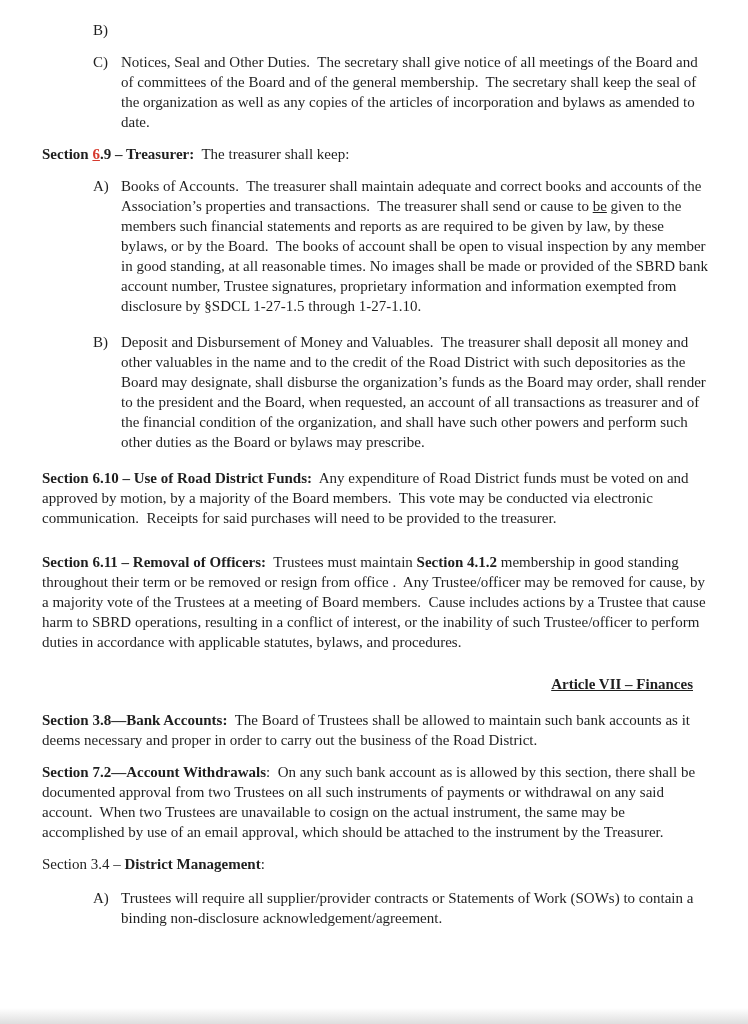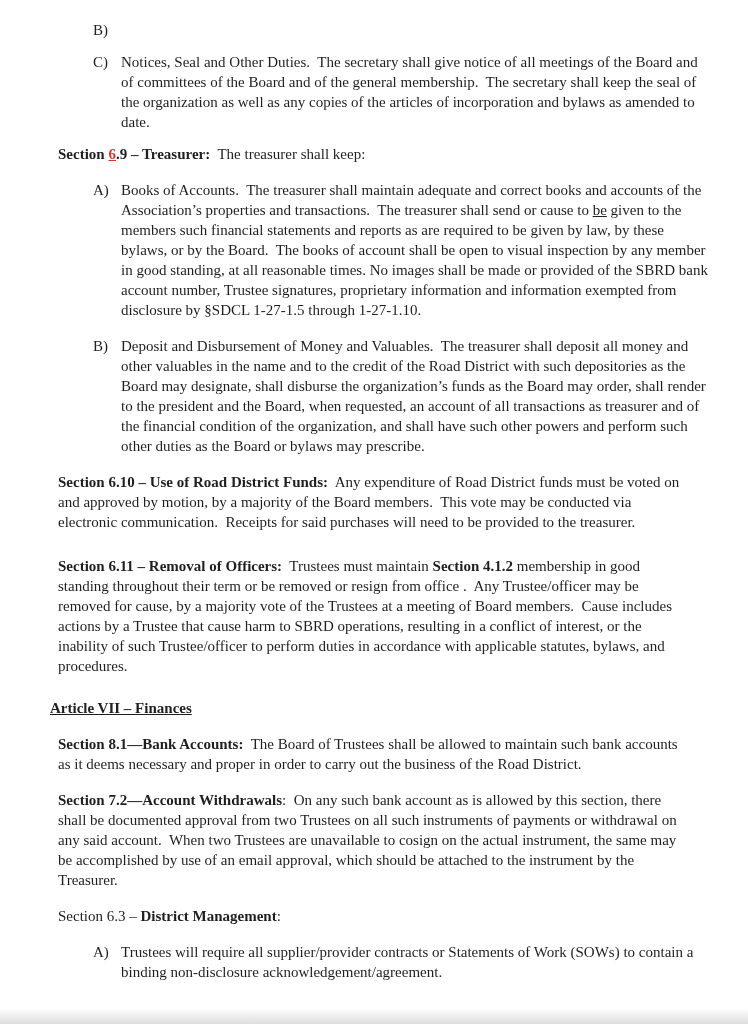--- a/index.html
+++ b/index.html
@@ -14,28 +14,28 @@
     position: relative;
     font-family: "Liberation Serif", "DejaVu Serif", serif;
     color: #1f1f1f;
   }
   .doc {
     padding: 20px 40px 0 42px;
     font-size: 15px;
     line-height: 20px;
   }
   .para {
-    margin: 16px;
+    margin: 0;
     white-space: pre-wrap;
   }
   .center-head {
-    margin: 8px;
+    margin: 15px;
     font-size: inherit;
     font-weight: normal;
-    text-align: left;
+    text-align: right;
     white-space: pre-wrap;
     font-family: Liberation Serif, serif;
   }
   .li {
     display: flex;
     margin: 0;
   }
   .li-marker {
     flex: none;
     width: 28px;
@@ -74,21 +74,21 @@
       <span class="li-marker">A)</span>
       <div class="li-body"><span>Books of Accounts.  The treasurer shall maintain adequate and correct books and accounts of the Association’s properties and transactions.  The treasurer shall send or cause to </span><span class="u">be</span><span> given to the members such financial statements and reports as are required to be given by law, by these bylaws, or by the Board.  The books of account shall be open to visual inspection by any member in good standing, at all reasonable times. No images shall be made or provided of the SBRD bank account number, Trustee signatures, proprietary information and information exempted from disclosure by §SDCL 1-27-1.5 through 1-27-1.10.</span></div>
     </div>
     <div class="li" style="margin-top: 16px;">
       <span class="li-marker">B)</span>
       <div class="li-body"><span>Deposit and Disbursement of Money and Valuables.  The treasurer shall deposit all money and other valuables in the name and to the credit of the Road District with such depositories as the Board may designate, shall disburse the organization’s funds as the Board may order, shall render to the president and the Board, when requested, an account of all transactions as treasurer and of the financial condition of the organization, and shall have such other powers and perform such other duties as the Board or bylaws may prescribe.</span></div>
     </div>
     <p class="para" style="margin-top: 16px;"><span class="b">Section 6.10 – Use of Road District Funds:</span><span>  Any expenditure of Road District funds must be voted on and approved by motion, by a majority of the Board members.  This vote may be conducted via electronic communication.  Receipts for said purchases will need to be provided to the treasurer.</span></p>
     <p class="para" style="margin-top: 24px;"><span class="b">Section 6.11 – Removal of Officers:</span><span>  Trustees must maintain </span><span class="b">Section 4.1.2</span><span> membership in good standing throughout their term or be removed or resign from office .  Any Trustee/officer may be removed for cause, by a majority vote of the Trustees at a meeting of Board members.  Cause includes actions by a Trustee that cause harm to SBRD operations, resulting in a conflict of interest, or the inability of such Trustee/officer to perform duties in accordance with applicable statutes, bylaws, and procedures.</span></p>
     <h2 class="center-head" style="margin-top: 22px;"><span class="b u">Article VII – Finances</span></h2>
-    <p class="para" style="margin-top: 16px;"><span class="b">Section 8.1—Bank Accounts:</span><span>  The Board of Trustees shall be allowed to maintain such bank accounts as it deems necessary and proper in order to carry out the business of the Road District.</span></p>
+    <p class="para" style="margin-top: 16px;"><span class="b">Section 3.8—Bank Accounts:</span><span>  The Board of Trustees shall be allowed to maintain such bank accounts as it deems necessary and proper in order to carry out the business of the Road District.</span></p>
     <p class="para" style="margin-top: 12px;"><span class="b">Section 7.2—Account Withdrawals</span><span>:  On any such bank account as is allowed by this section, there shall be documented approval from two Trustees on all such instruments of payments or withdrawal on any said account.  When two Trustees are unavailable to cosign on the actual instrument, the same may be accomplished by use of an email approval, which should be attached to the instrument by the Treasurer.</span></p>
-    <p class="para" style="margin-top: 12px;"><span>Section 6.3 – </span><span class="b">District Management</span><span>:</span></p>
+    <p class="para" style="margin-top: 12px;"><span>Section 3.4 – </span><span class="b">District Management</span><span>:</span></p>
     <div class="li" style="margin-top: 14px;">
       <span class="li-marker">A)</span>
       <div class="li-body"><span>Trustees will require all supplier/provider contracts or Statements of Work (SOWs) to contain a binding non-disclosure acknowledgement/agreement.</span></div>
     </div>
   </main>
 <div class="page-bottom-shade"></div>
 
 </body></html>

